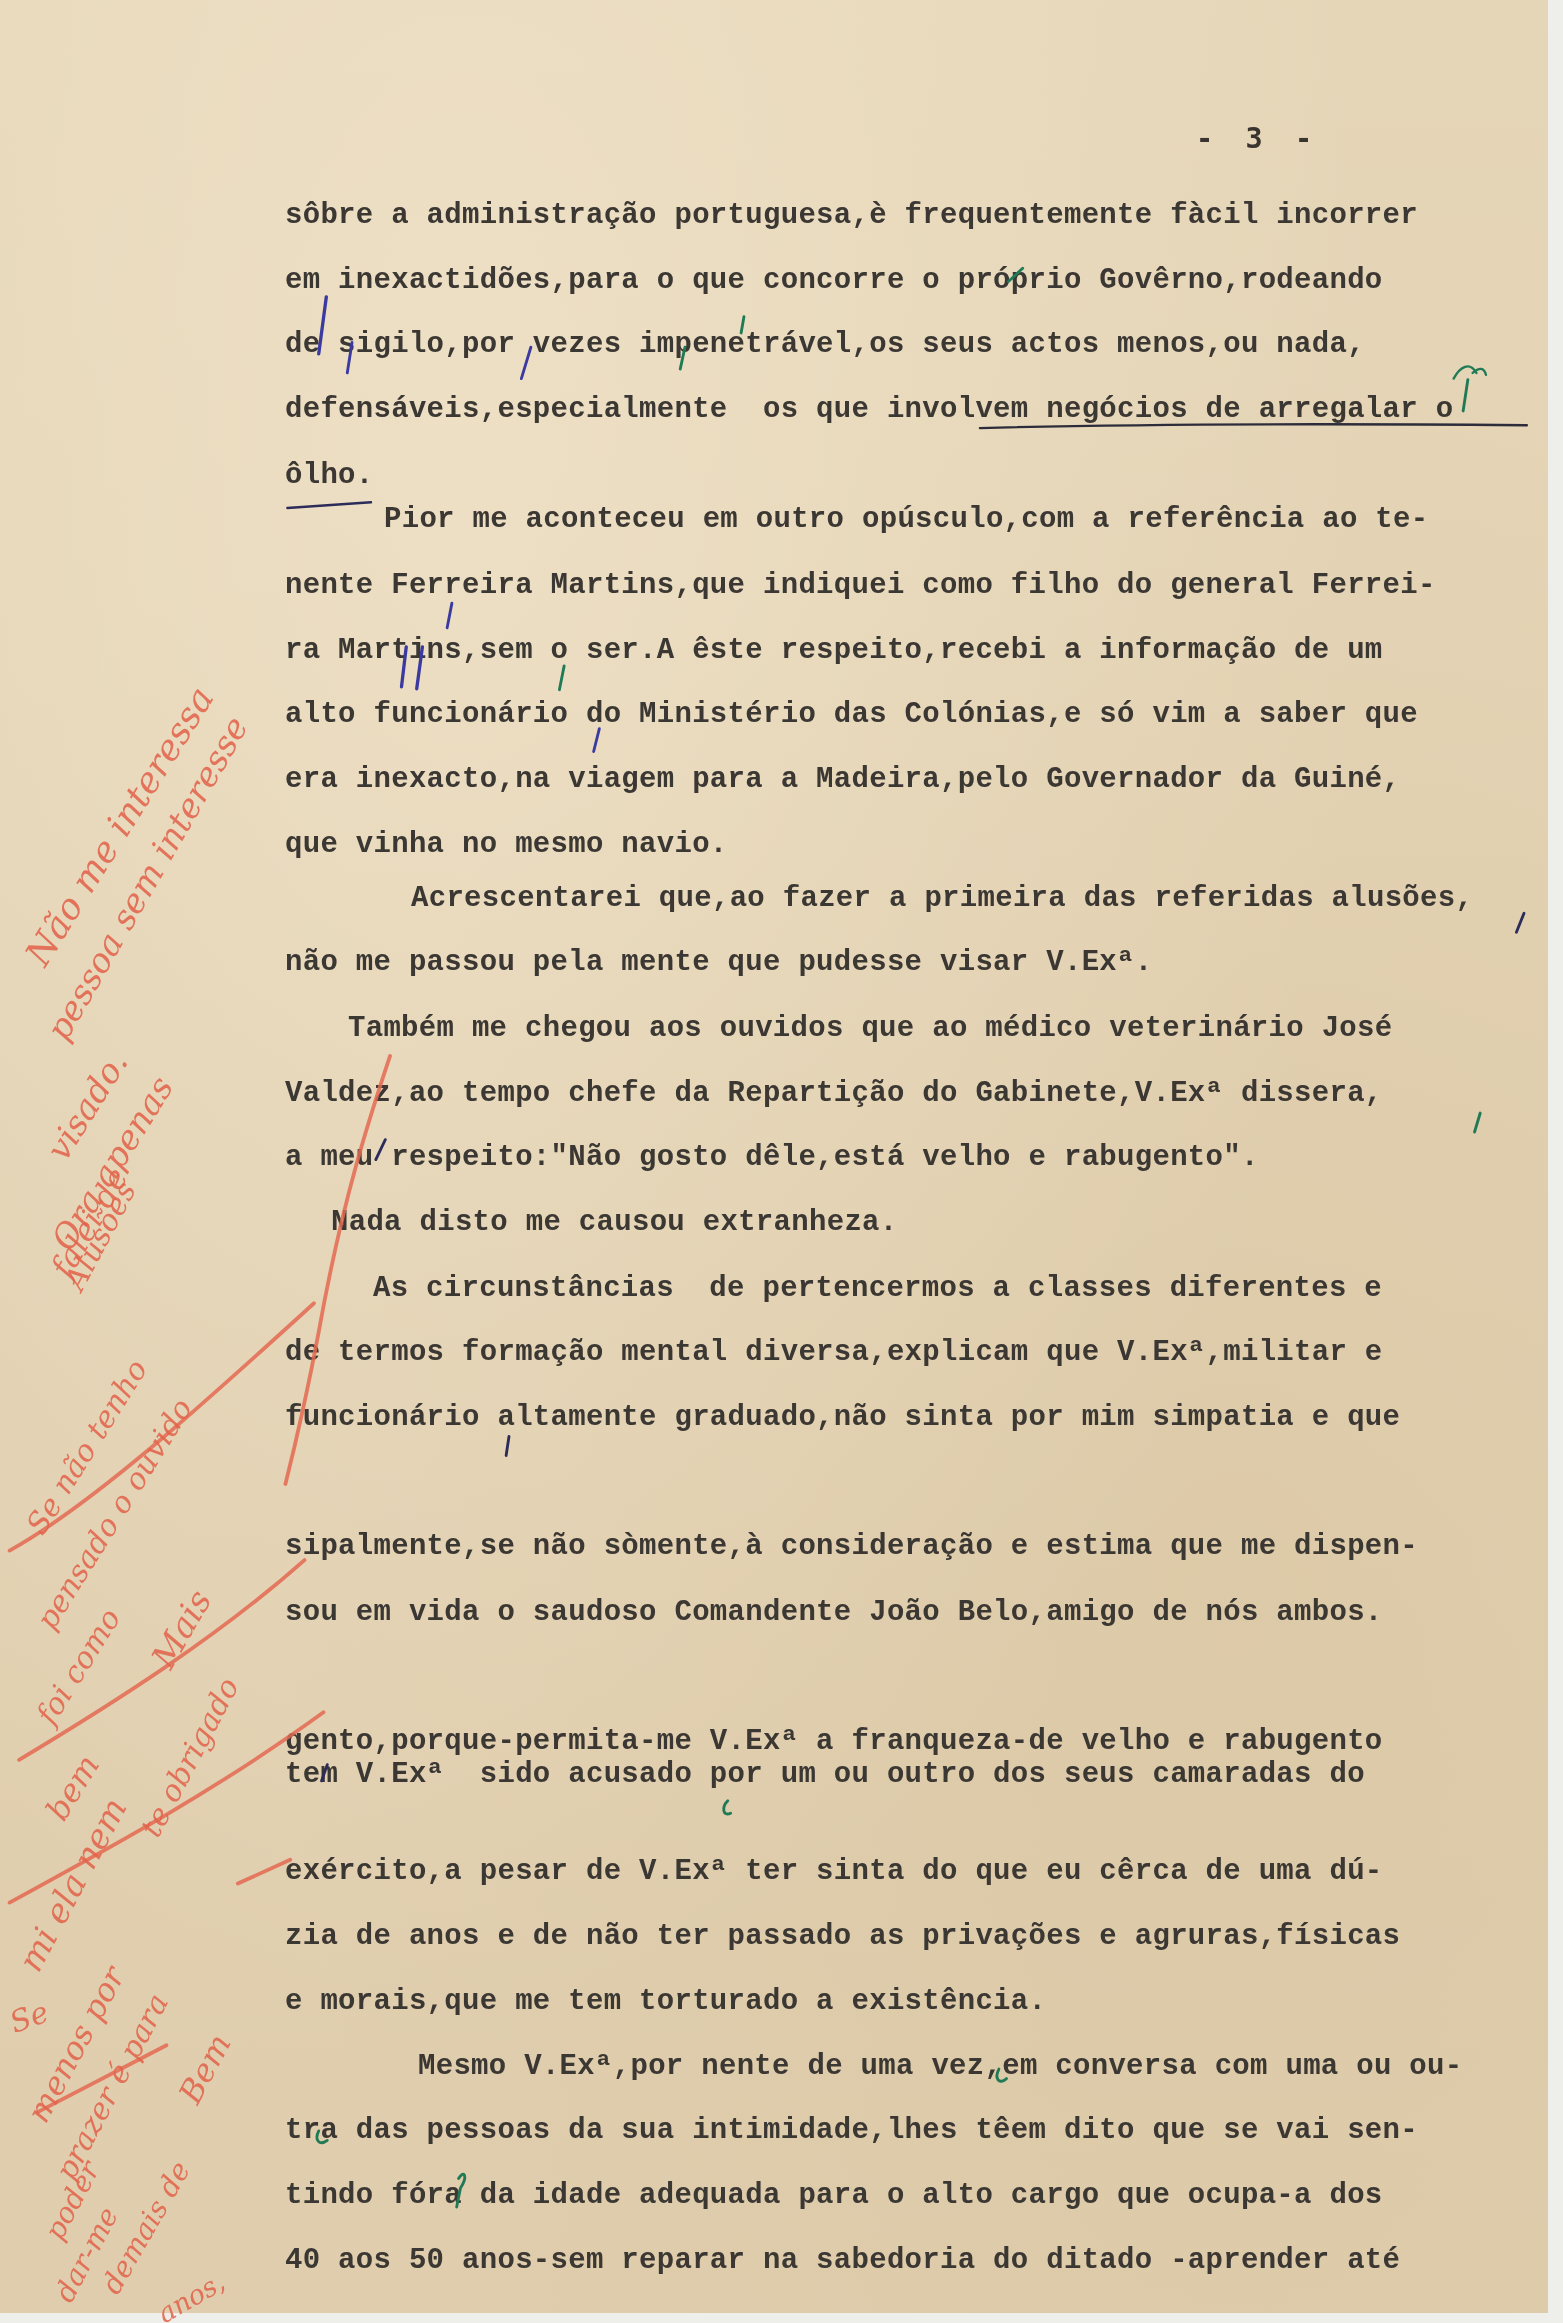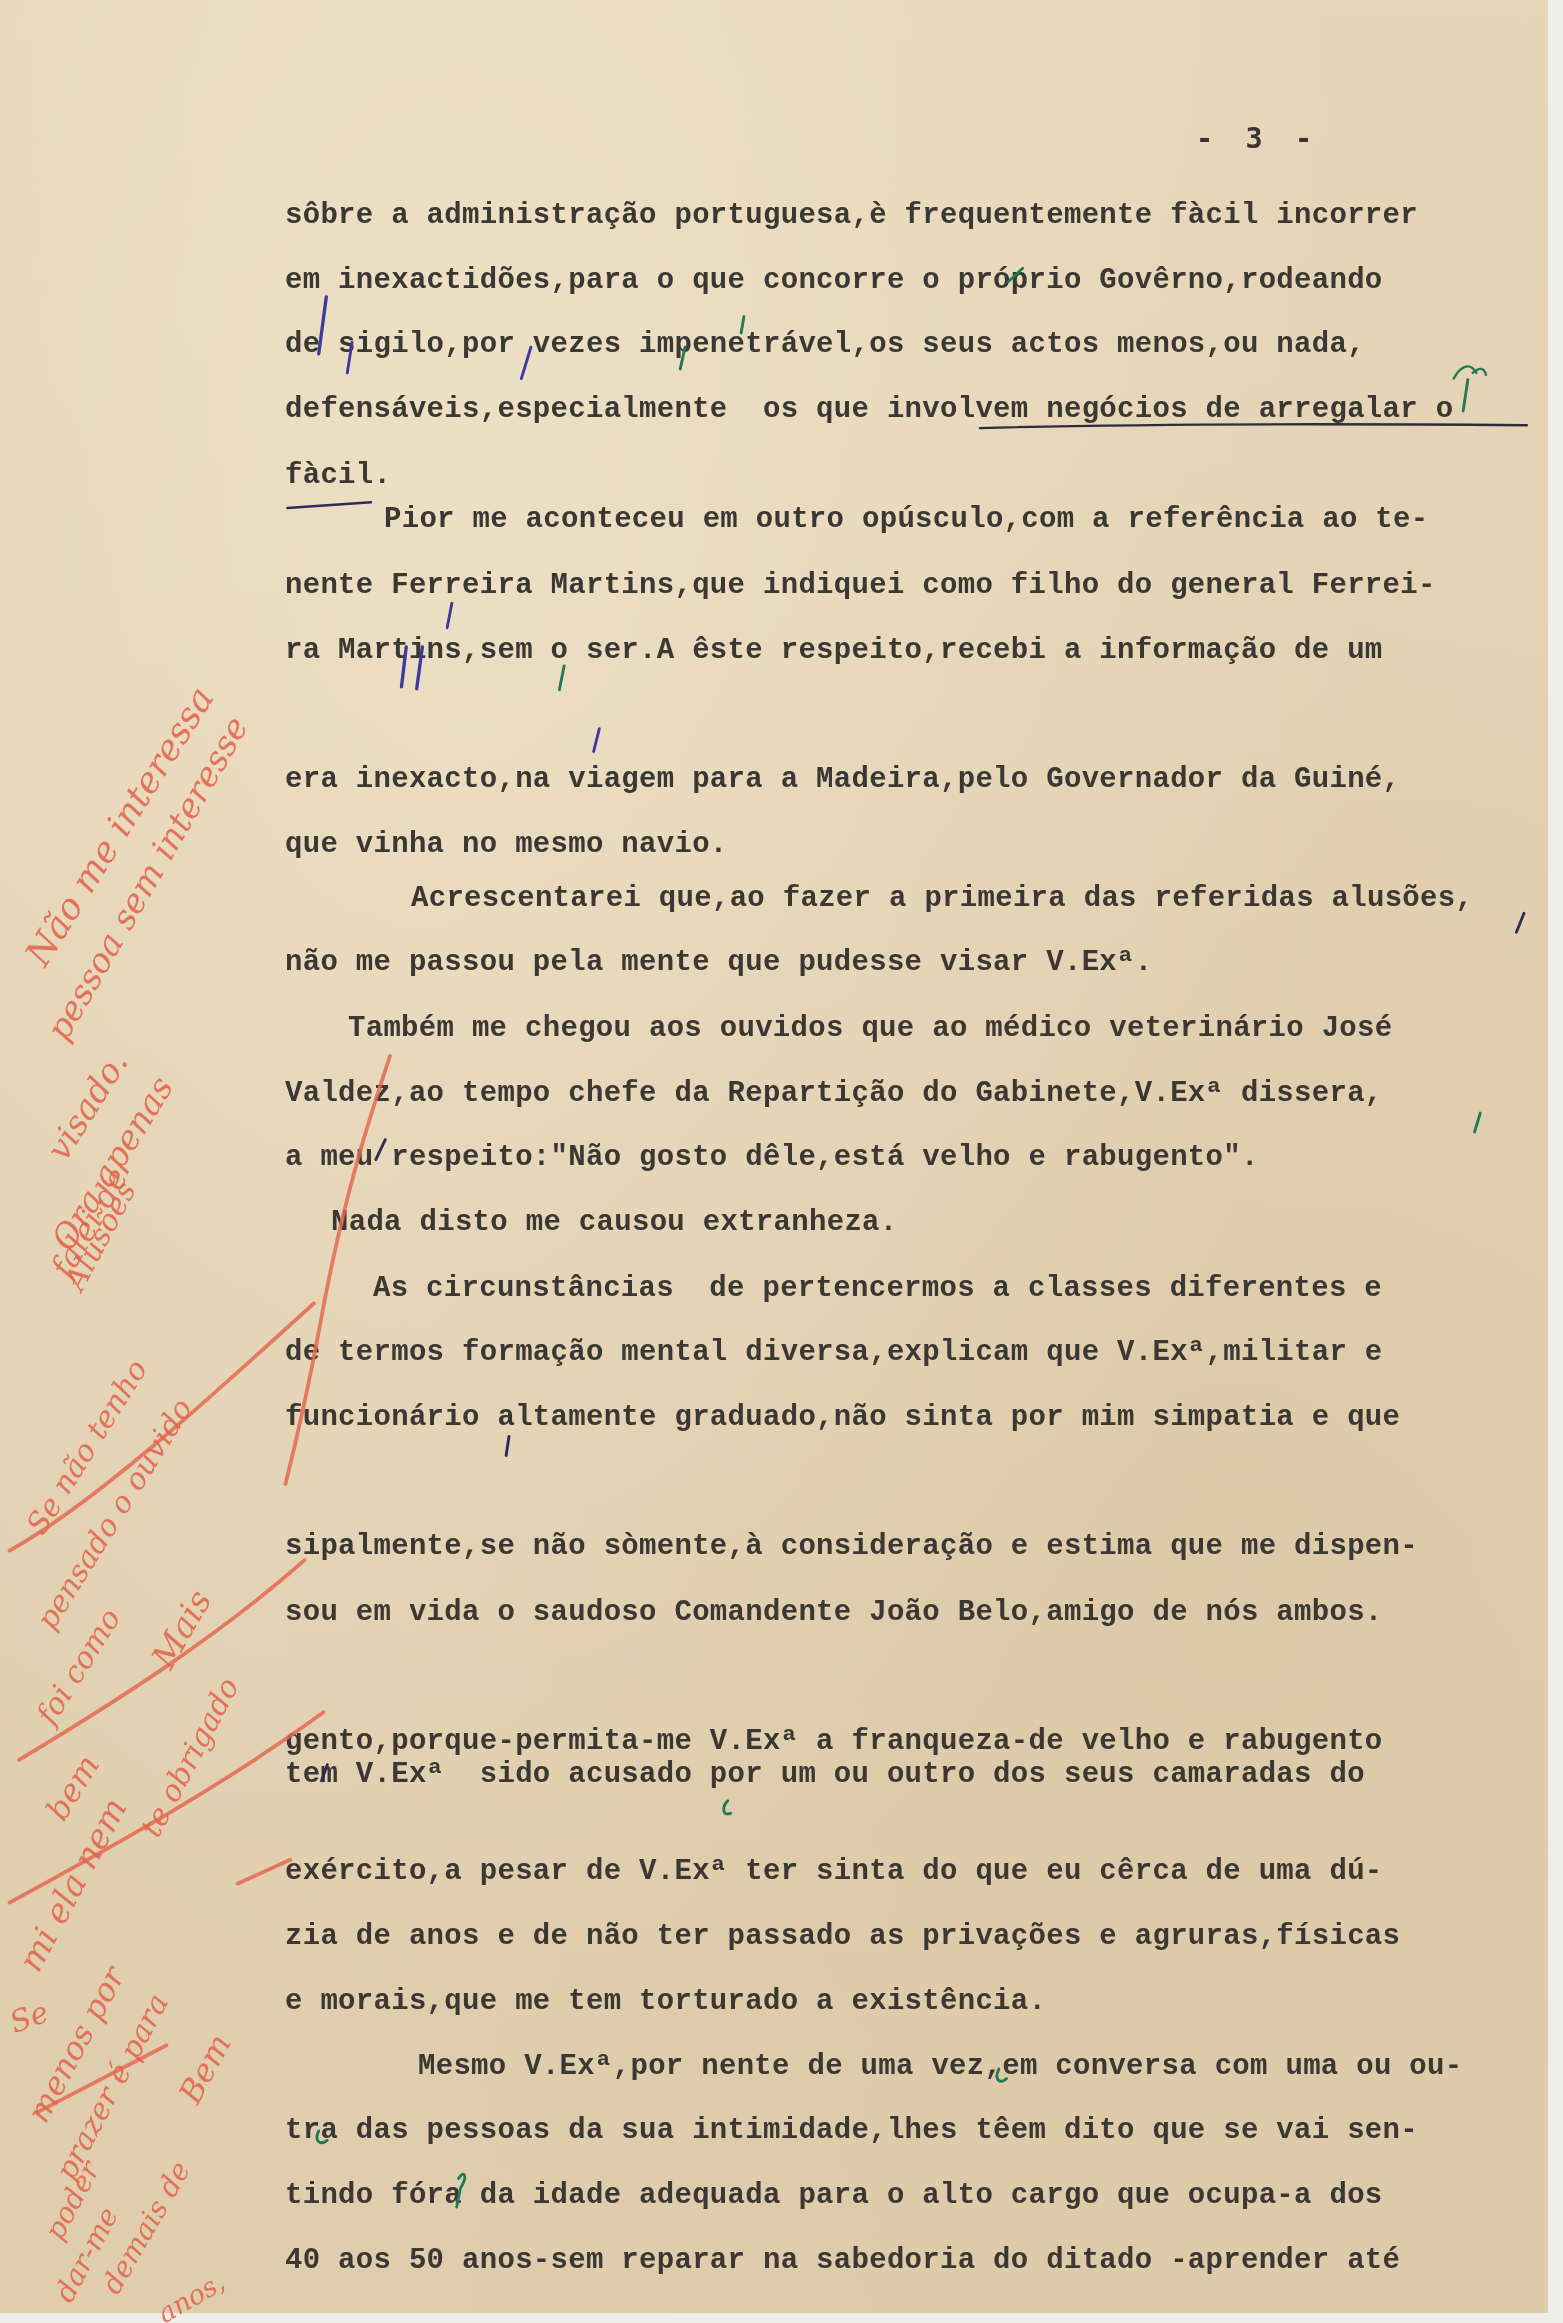--- a/index.html
+++ b/index.html
@@ -38,24 +38,25 @@
 
 <div class="paper">
 
   <div class="page-number">- 3 -</div>
 
   <div class="typed">
     <div class="line" style="top:197px;left:0px">sôbre a administração portuguesa,è frequentemente fàcil incorrer</div>
     <div class="line" style="top:262px;left:0px">em inexactidões,para o que concorre o próprio Govêrno,rodeando</div>
     <div class="line" style="top:326px;left:0px">de sigilo,por vezes impenetrável,os seus actos menos,ou nada,</div>
     <div class="line" style="top:391px;left:0px">defensáveis,especialmente  os que involvem negócios de arregalar o</div>
-    <div class="line" style="top:457px;left:0px">fàcil.</div>
+    <div class="line" style="top:457px;left:0px">ôlho.</div>
     <div class="line" style="top:501px;left:99px">Pior me aconteceu em outro opúsculo,com a referência ao te-</div>
     <div class="line" style="top:567px;left:0px">nente Ferreira Martins,que indiquei como filho do general Ferrei-</div>
     <div class="line" style="top:632px;left:0px">ra Martins,sem o ser.A êste respeito,recebi a informação de um</div>
+    <div class="line" style="top:696px;left:0px">alto funcionário do Ministério das Colónias,e só vim a saber que</div>
     <div class="line" style="top:761px;left:0px">era inexacto,na viagem para a Madeira,pelo Governador da Guiné,</div>
     <div class="line" style="top:826px;left:0px">que vinha no mesmo navio.</div>
     <div class="line" style="top:880px;left:126px">Acrescentarei que,ao fazer a primeira das referidas alusões,</div>
     <div class="line" style="top:944px;left:0px">não me passou pela mente que pudesse visar V.Exª.</div>
     <div class="line" style="top:1010px;left:63px">Também me chegou aos ouvidos que ao médico veterinário José</div>
     <div class="line" style="top:1075px;left:0px">Valdez,ao tempo chefe da Repartição do Gabinete,V.Exª dissera,</div>
     <div class="line" style="top:1139px;left:0px">a meu respeito:"Não gosto dêle,está velho e rabugento".</div>
     <div class="line" style="top:1204px;left:46px">Nada disto me causou extranheza.</div>
     <div class="line" style="top:1270px;left:88px">As circunstâncias  de pertencermos a classes diferentes e</div>
     <div class="line" style="top:1334px;left:0px">de termos formação mental diversa,explicam que V.Exª,militar e</div>

